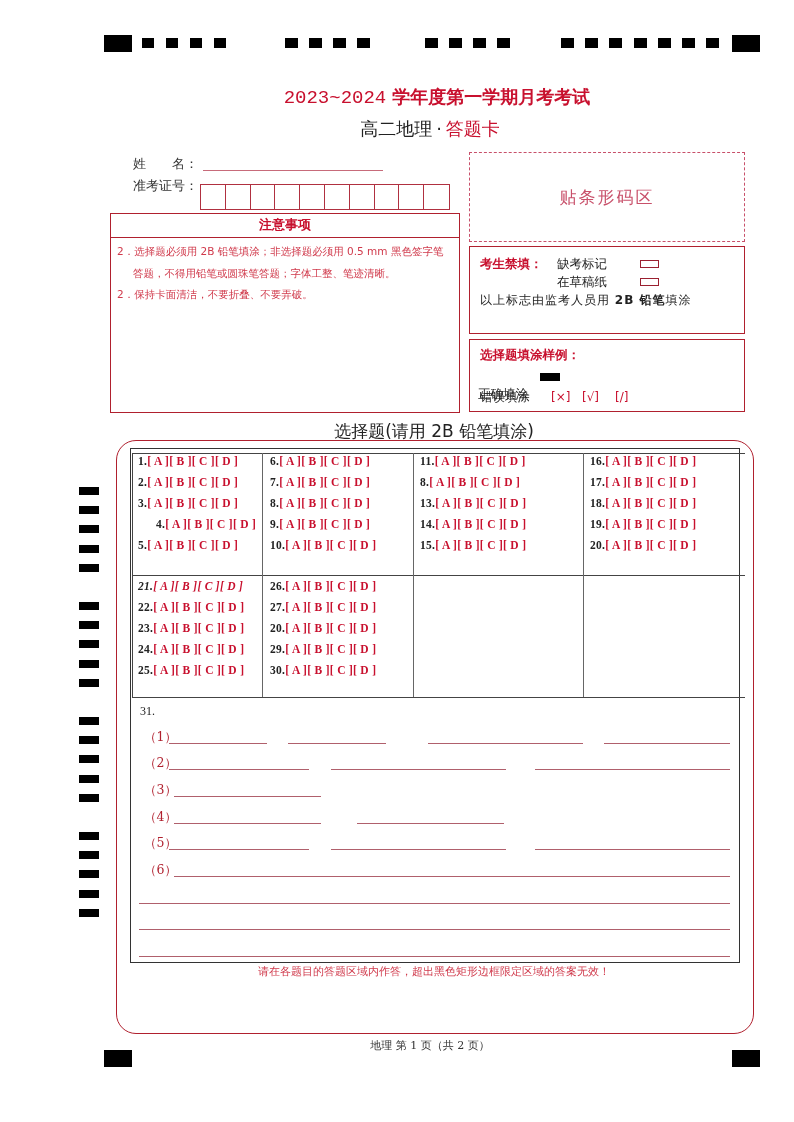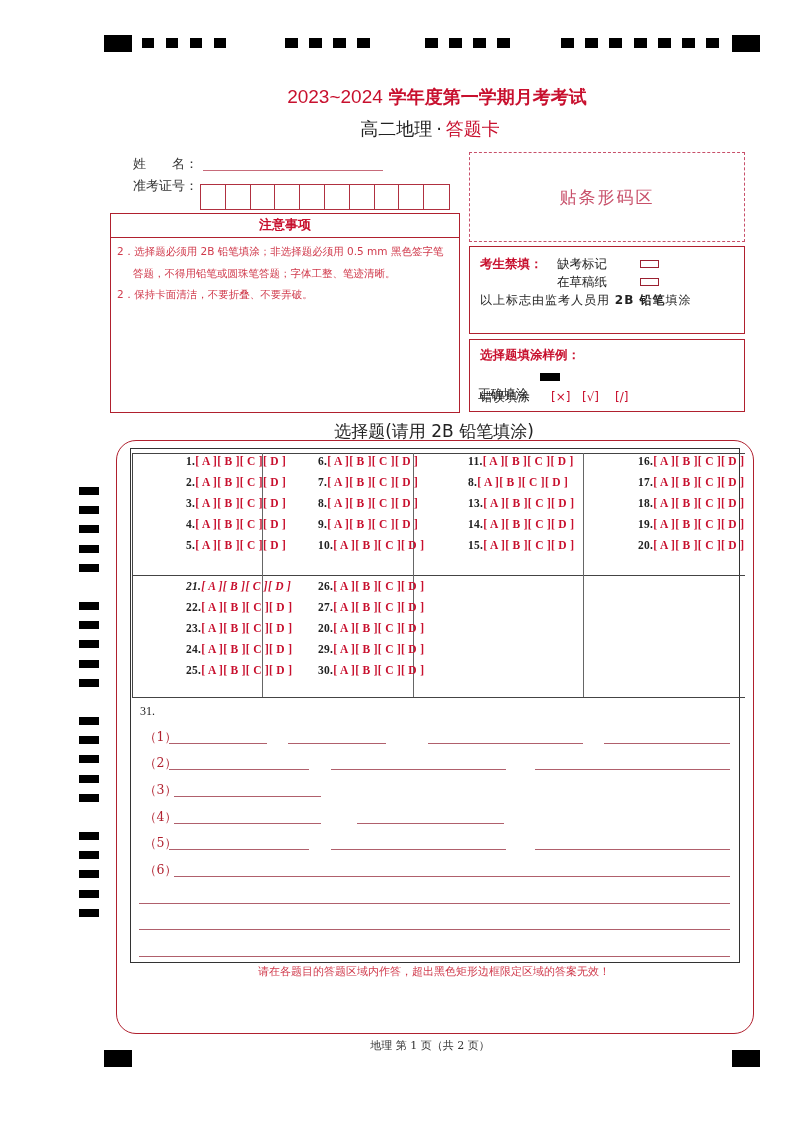--- a/index.html
+++ b/index.html
@@ -2,21 +2,21 @@
 <html><head>
 <meta charset="utf-8">
 <style>
   * { box-sizing: border-box; margin: 0; padding: 0; }
   body { width: 794px; height: 1122px; background: #ffffff; position: relative; overflow: hidden;
          font-family: "DejaVu Serif", "Liberation Serif", serif; color: #222; }
   .abs { position: absolute; }
   .mark { position: absolute; background: #000; }
   .red { color: #c8102e; }
   .title { left: 0; width: 874px; top: 85px; text-align: center; font-size: 19px; }
-  .title .year { font-family: Liberation Sans, sans-serif; color: #c8102e; text-align: right; }
+  .title .year { font-family: Liberation Mono, monospace; color: #c8102e; text-align: right; }
   .title .rest { color: #c8102e; font-weight: bold; font-family: "DejaVu Sans", sans-serif; font-size: 18px; }
   .subtitle { left: 0; width: 860px; top: 117px; text-align: center; font-size: 18px; font-family: "DejaVu Sans", sans-serif; }
   .subtitle .sep { color: #222; margin: 0 4px; }
   .lbl { font-size: 13px; font-family: "DejaVu Sans", sans-serif; color: #333; }
   .nameline { position: absolute; left: 203px; top: 170px; width: 180px; border-bottom: 1px solid #c76b7a; }
   .idboxes { position: absolute; left: 200px; top: 184px; display: flex; border: 1.5px solid #b03040; }
   .idbox { width: 24.8px; height: 24px; border-right: 1px solid #b03040; }
   .idbox:last-child { border-right: none; }
   .notice-head { position: absolute; left: 110px; top: 213px; width: 350px; height: 25px; border: 1.5px solid #b0202e;
                  text-align: center; font-size: 13px; line-height: 22px; color: #c8102e; font-weight: bold; font-family: "DejaVu Sans", sans-serif; }
@@ -29,21 +29,21 @@
   .forbid { position: absolute; left: 469px; top: 246px; width: 276px; height: 88px; border: 1.5px solid #b0202e;
             font-size: 12.5px; font-family: "DejaVu Sans", sans-serif; }
   .sample { position: absolute; left: 469px; top: 339px; width: 276px; height: 73px; border: 1.5px solid #b0202e;
             font-size: 12.5px; font-family: "DejaVu Sans", sans-serif; }
   .smallbox { display: inline-block; width: 19px; height: 8px; border: 1.2px solid #9b2030; vertical-align: middle; }
   .section-title { left: 0; width: 868px; top: 420px; text-align: center; font-size: 17px; font-family: "DejaVu Sans", sans-serif; }
   .outer { position: absolute; left: 116px; top: 440px; width: 638px; height: 594px; border: 1.5px solid #b0202e; border-radius: 20px; }
   .blackbox { position: absolute; left: 130px; top: 448px; width: 610px; height: 515px; border: 1.3px solid #333; }
   .grid-h { position: absolute; height: 1.2px; background: #444; }
   .grid-v { position: absolute; width: 1.2px; background: #666; }
-  .q { position: absolute; font-size: 11.5px; font-weight: bold; white-space: nowrap; font-family: "Liberation Serif", serif; letter-spacing: 0.3px; margin-left: 48px; }
+  .q { position: absolute; font-size: 11.5px; font-weight: bold; white-space: nowrap; font-family: "Liberation Serif", serif; letter-spacing: 0.3px; }
   .q .num { color: #222; }
   .q .opt { color: #c8102e; }
   .fill-line { position: absolute; height: 1px; background: #b0606c; }
   .sub-lbl { position: absolute; font-size: 12.5px; color: #b0202e; font-family: "DejaVu Serif", serif; }
   .warn { left: 0; width: 868px; top: 964px; text-align: center; font-size: 11px; color: #d0394b; font-family: "DejaVu Sans", sans-serif; }
   .footer { left: 0; width: 860px; top: 1038px; text-align: center; font-size: 11px; color: #333; font-family: "DejaVu Serif", serif; }
 </style>
 </head>
 <body>
 
@@ -139,21 +139,21 @@
 <div class="grid-v" style="left:132px;top:453px;height:244px;background:#444;"></div>
 <div class="grid-v" style="left:262px;top:453px;height:122px;"></div>
 <div class="grid-v" style="left:413px;top:453px;height:244px;"></div>
 <div class="grid-v" style="left:583px;top:453px;height:244px;"></div>
 <div class="grid-v" style="left:262px;top:575px;height:122px;"></div>
 
 <div id="questions">
     <div class="q" style="left: 138px; top: 455px;"><span class="num">1.</span><span class="opt">[ A ]</span><span class="opt">[ B ]</span><span class="opt">[ C ]</span><span class="opt">[ D ]</span></div>
     <div class="q" style="left: 138px; top: 476px;"><span class="num">2.</span><span class="opt">[ A ]</span><span class="opt">[ B ]</span><span class="opt">[ C ]</span><span class="opt">[ D ]</span></div>
     <div class="q" style="left: 138px; top: 497px;"><span class="num">3.</span><span class="opt">[ A ]</span><span class="opt">[ B ]</span><span class="opt">[ C ]</span><span class="opt">[ D ]</span></div>
-    <div class="q" style="left: 138px; top: 518px;"><span class="num">4.</span><span class="opt">[ A ]</span><span class="opt">[ B ]</span><span class="opt">[ C ]</span><span class="opt">[ D ]</span></div>
+    <div class="q" style="left: 156px; top: 518px;"><span class="num">4.</span><span class="opt">[ A ]</span><span class="opt">[ B ]</span><span class="opt">[ C ]</span><span class="opt">[ D ]</span></div>
     <div class="q" style="left: 138px; top: 539px;"><span class="num">5.</span><span class="opt">[ A ]</span><span class="opt">[ B ]</span><span class="opt">[ C ]</span><span class="opt">[ D ]</span></div>
     <div class="q" style="left: 270px; top: 455px;"><span class="num">6.</span><span class="opt">[ A ]</span><span class="opt">[ B ]</span><span class="opt">[ C ]</span><span class="opt">[ D ]</span></div>
     <div class="q" style="left: 270px; top: 476px;"><span class="num">7.</span><span class="opt">[ A ]</span><span class="opt">[ B ]</span><span class="opt">[ C ]</span><span class="opt">[ D ]</span></div>
     <div class="q" style="left: 270px; top: 497px;"><span class="num">8.</span><span class="opt">[ A ]</span><span class="opt">[ B ]</span><span class="opt">[ C ]</span><span class="opt">[ D ]</span></div>
     <div class="q" style="left: 270px; top: 518px;"><span class="num">9.</span><span class="opt">[ A ]</span><span class="opt">[ B ]</span><span class="opt">[ C ]</span><span class="opt">[ D ]</span></div>
     <div class="q" style="left: 270px; top: 539px;"><span class="num">10.</span><span class="opt">[ A ]</span><span class="opt">[ B ]</span><span class="opt">[ C ]</span><span class="opt">[ D ]</span></div>
     <div class="q" style="left: 420px; top: 455px;"><span class="num">11.</span><span class="opt">[ A ]</span><span class="opt">[ B ]</span><span class="opt">[ C ]</span><span class="opt">[ D ]</span></div>
     <div class="q" style="left: 420px; top: 476px;"><span class="num">8.</span><span class="opt">[ A ]</span><span class="opt">[ B ]</span><span class="opt">[ C ]</span><span class="opt">[ D ]</span></div>
     <div class="q" style="left: 420px; top: 497px;"><span class="num">13.</span><span class="opt">[ A ]</span><span class="opt">[ B ]</span><span class="opt">[ C ]</span><span class="opt">[ D ]</span></div>
     <div class="q" style="left: 420px; top: 518px;"><span class="num">14.</span><span class="opt">[ A ]</span><span class="opt">[ B ]</span><span class="opt">[ C ]</span><span class="opt">[ D ]</span></div>

